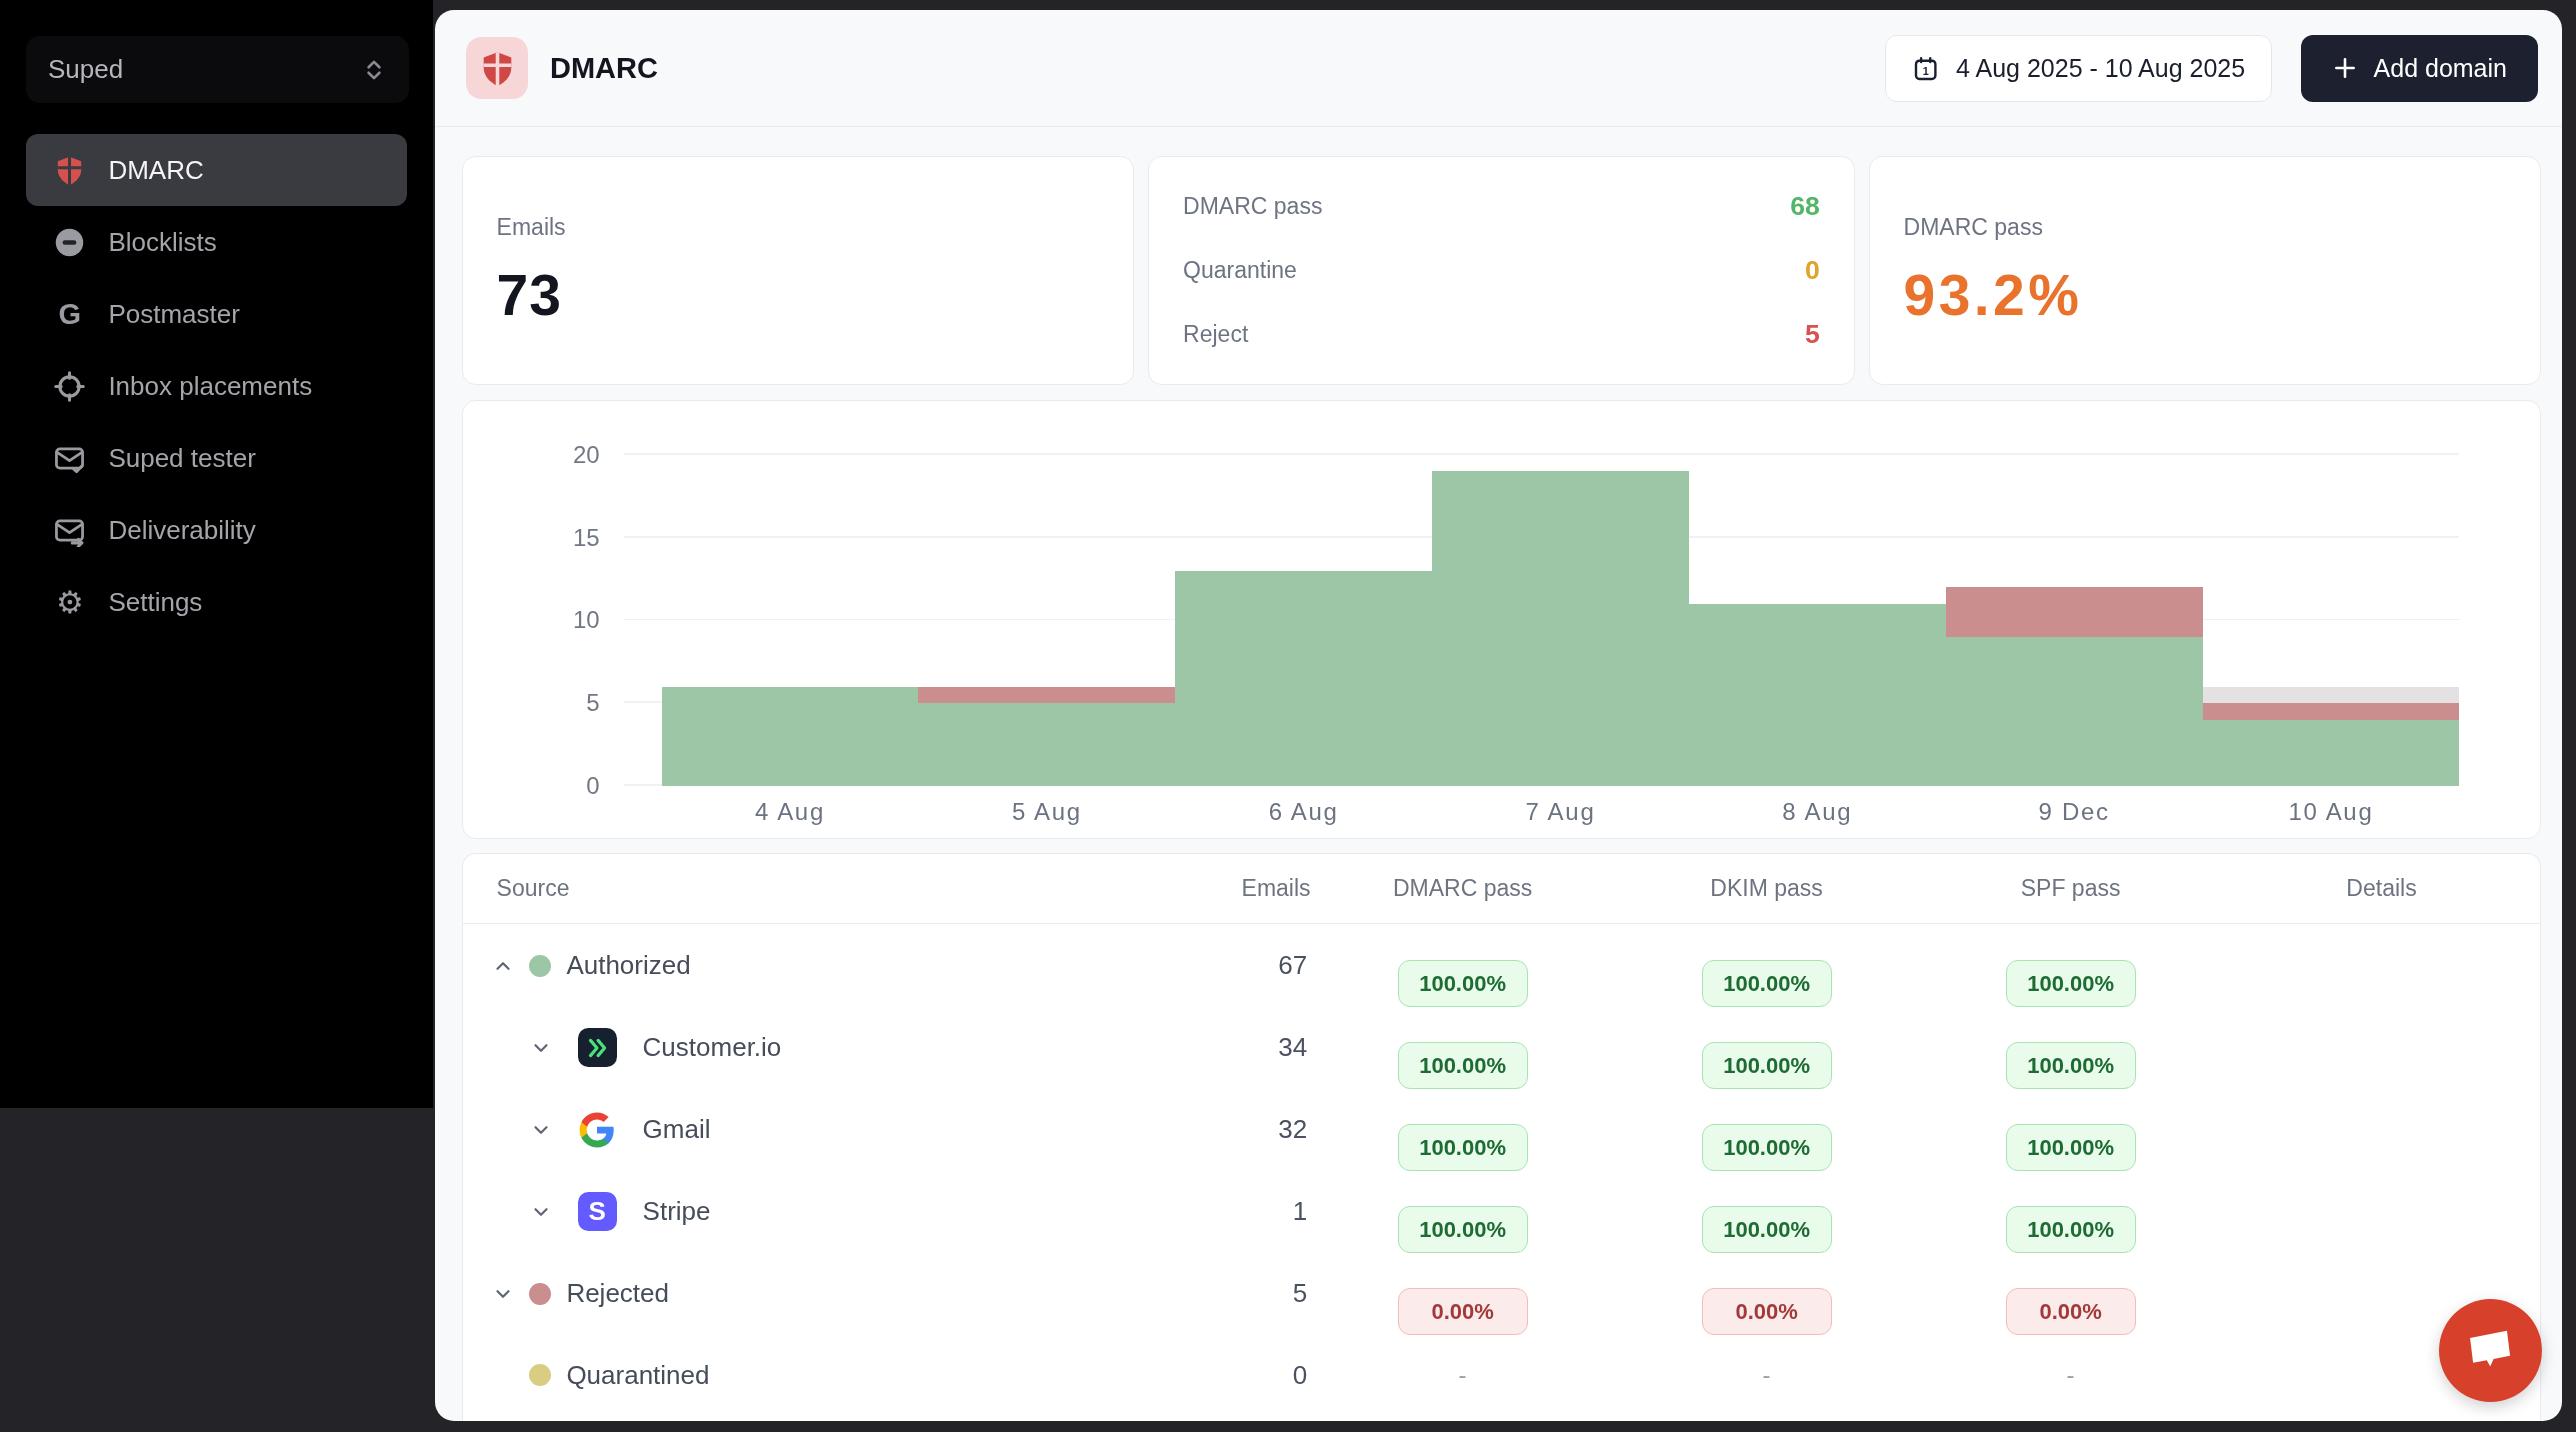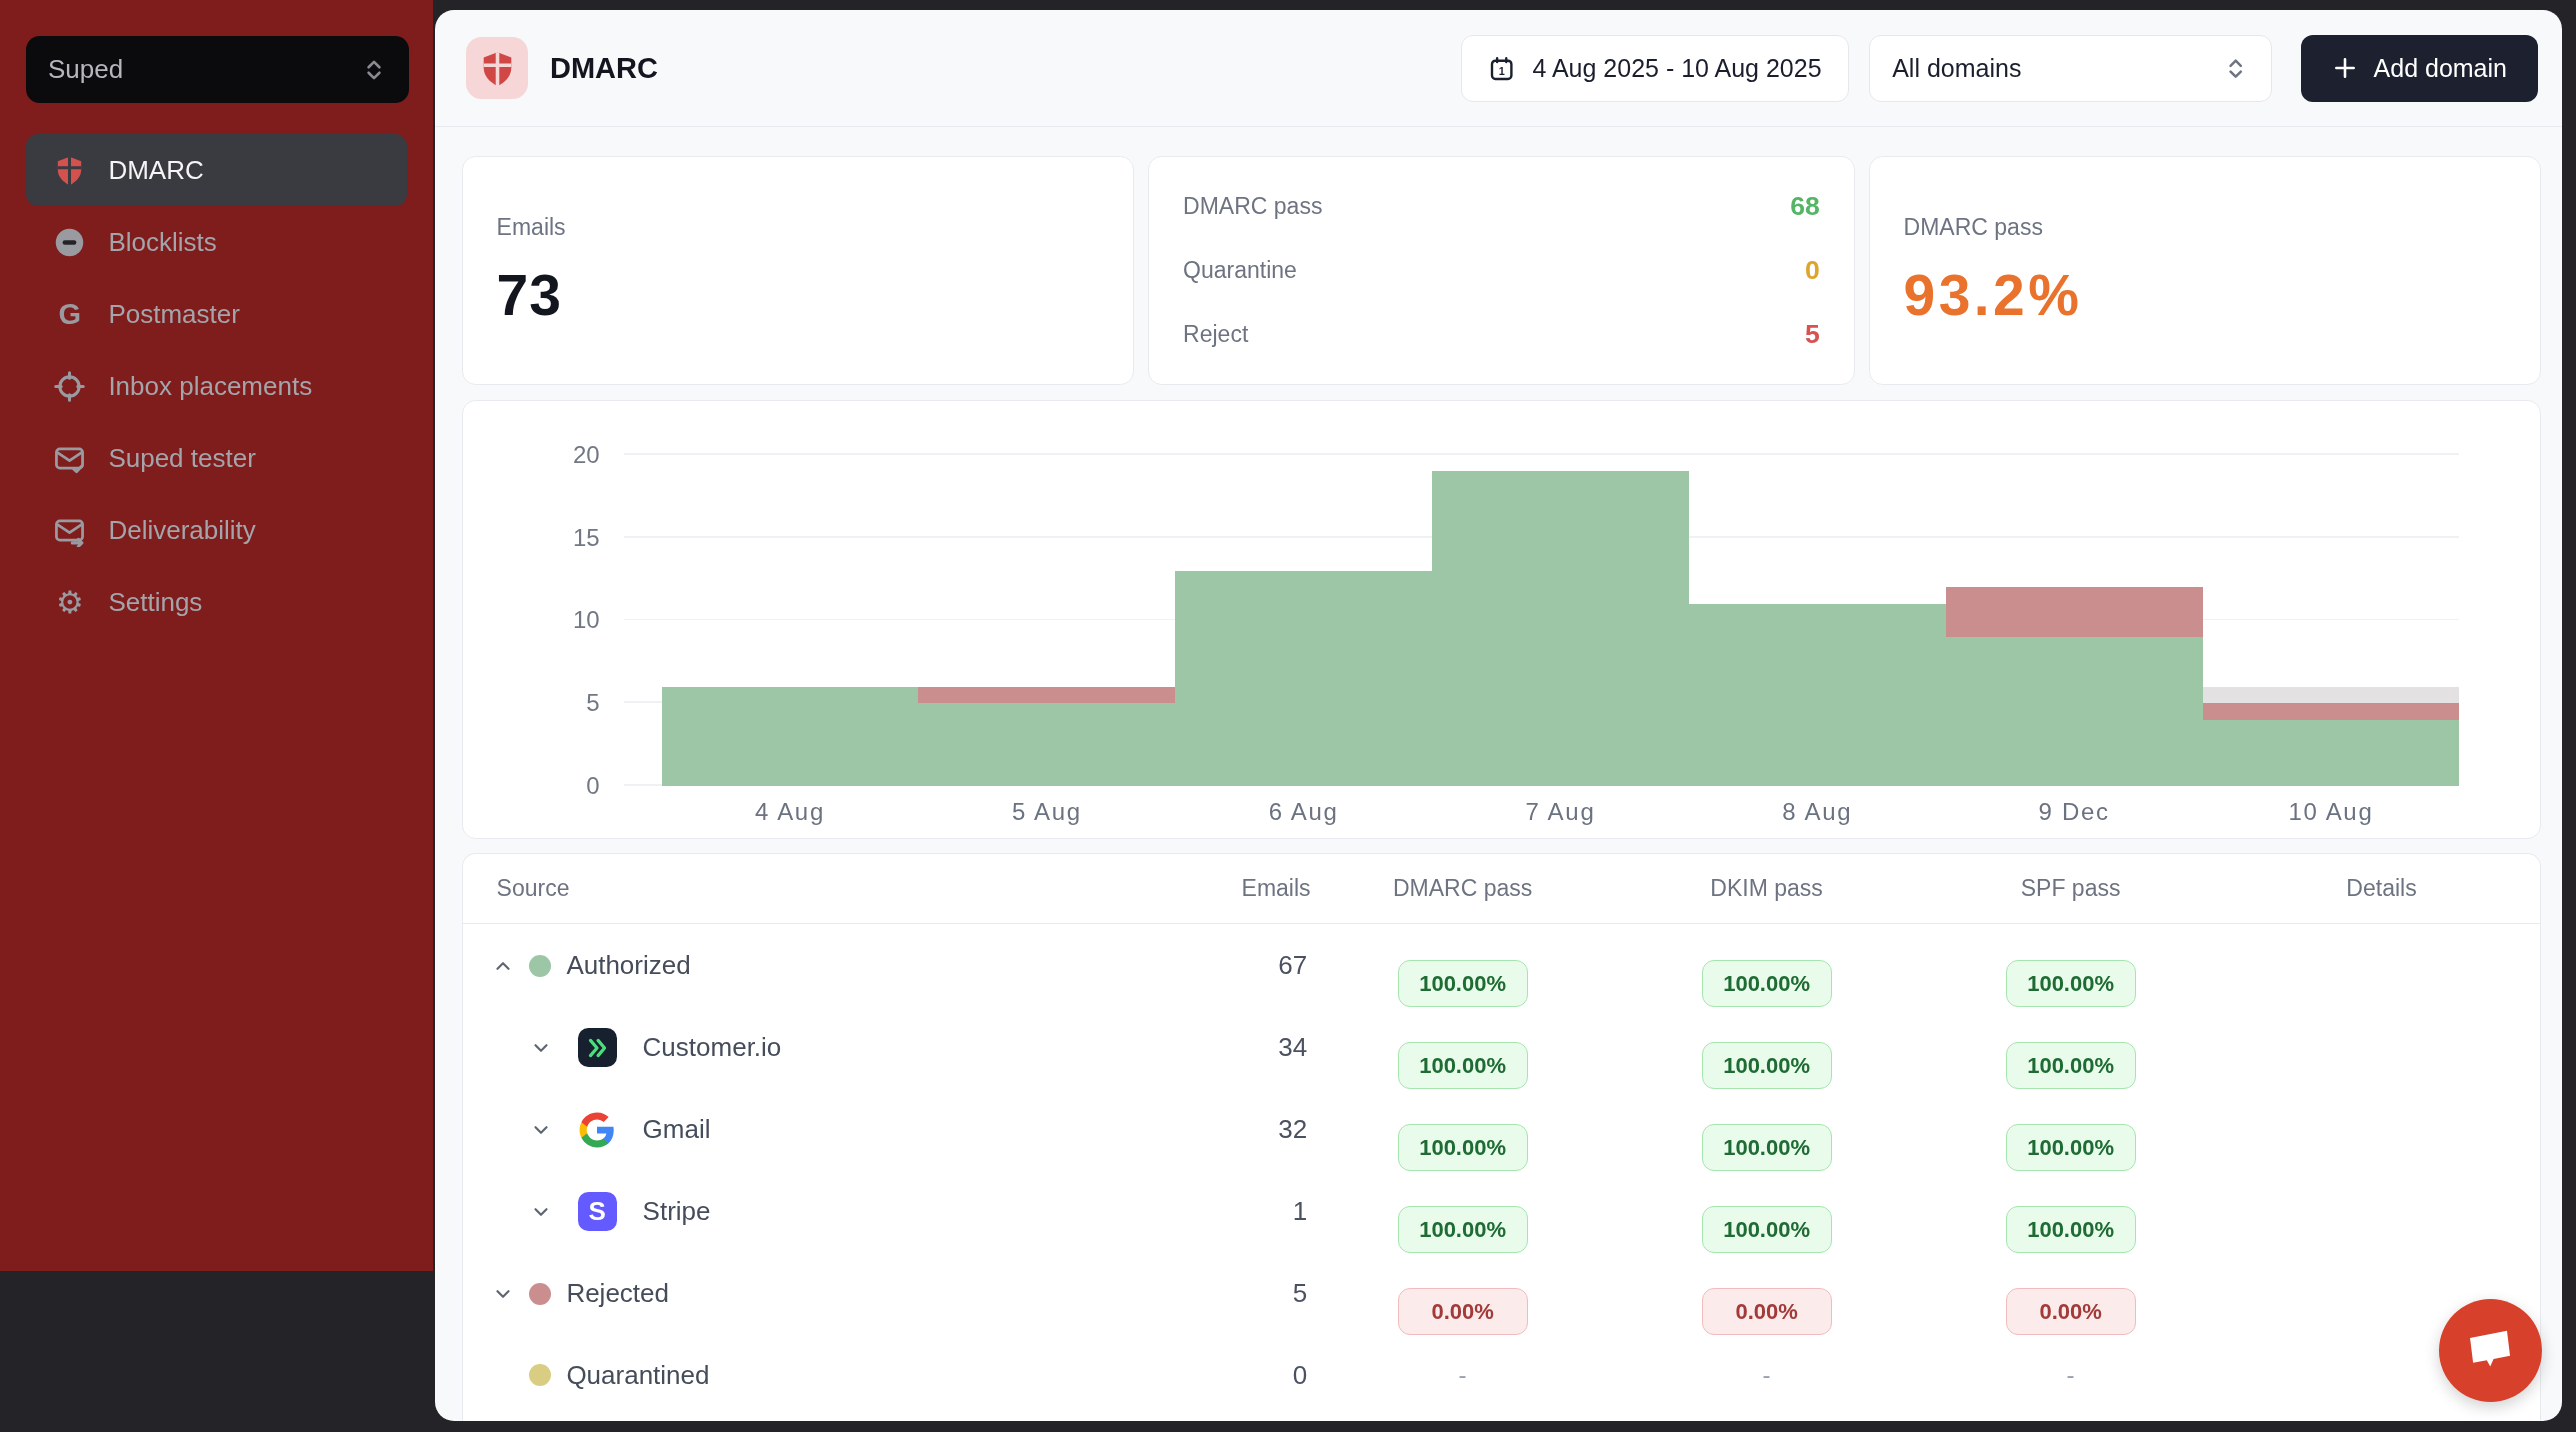--- a/index.html
+++ b/index.html
@@ -1,20 +1,20 @@
 <!DOCTYPE html>
 <html style="font-size:13.7px"><head>
 <meta charset="utf-8">
 <style>
   * { margin:0; padding:0; box-sizing:border-box; }
   html,body { width:2576px; height:1433px; overflow:hidden; }
   body { background:#242428; font-family:"Liberation Sans", sans-serif; position:relative; }
 
   
-  .sidebar { position:absolute; left:0; top:0; width:433px; height:1271px; background:#7f1d1d; }
+  .sidebar { position:absolute; left:0; top:0; width:433px; height:1108px; background:#000000; }
   .workspace-btn { margin:36px 24px 0 26px; height:67px; border-radius:13.7px; background:#0b0b0e;
     display:flex; align-items:center; padding:0 22px; cursor:pointer; }
   .workspace-btn .ws-label { font-size:26px; color:#b6b6bc; font-weight:500; }
   .workspace-btn .updown { margin-left:auto; }
   .nav { margin-top:31px; }
   .nav-item { margin:0 26px; height:72px; border-radius:12px; display:flex; align-items:center;
     gap:22px; padding:0 27.4px; cursor:pointer; }
   .nav-item .nav-label { font-size:26px; color:#a4a4ab; font-weight:500; }
   .nav-item.active { background:#3a3a41; }
   .nav-item.active .nav-label { color:#f5f5f6; }
@@ -200,29 +200,20 @@
       <span>
         <svg width="27.4" height="27.4" viewBox="0 0 24 24" fill="none" stroke="#1b2030" stroke-width="2.1" stroke-linecap="round" style="font-size:29px">
             <rect x="3.5" y="5" width="17" height="16" rx="3"></rect>
             <path d="M8 2.8v3.4M16 2.8v3.4"></path>
             <text x="12" y="17.2" text-anchor="middle" font-size="9.5" font-weight="bold" fill="#1b2030" stroke="none" font-family="Liberation Sans, sans-serif">1</text>
           </svg>
       </span>
       <span>4 Aug 2025 - 10 Aug 2025</span>
     </div>
 
-    <div class="btn domains-btn">
-      <span>All domains</span>
-      <span>
-        <svg width="27.4" height="27.4" viewBox="0 0 24 24" fill="none" stroke="#6f7580" stroke-width="2.2" stroke-linecap="round" stroke-linejoin="round">
-            <path d="M7.5 9.5 12 5l4.5 4.5"></path>
-            <path d="M7.5 14.5 12 19l4.5-4.5"></path>
-          </svg>
-      </span>
-    </div>
 
     <button class="add-btn">
       <span>
         <svg width="26" height="26" viewBox="0 0 24 24" fill="none" stroke="#fff" stroke-width="2.4" stroke-linecap="round">
             <path d="M12 4v16M4 12h16"></path>
           </svg>
       </span>
       <span>Add domain</span>
     </button>
   </div>

